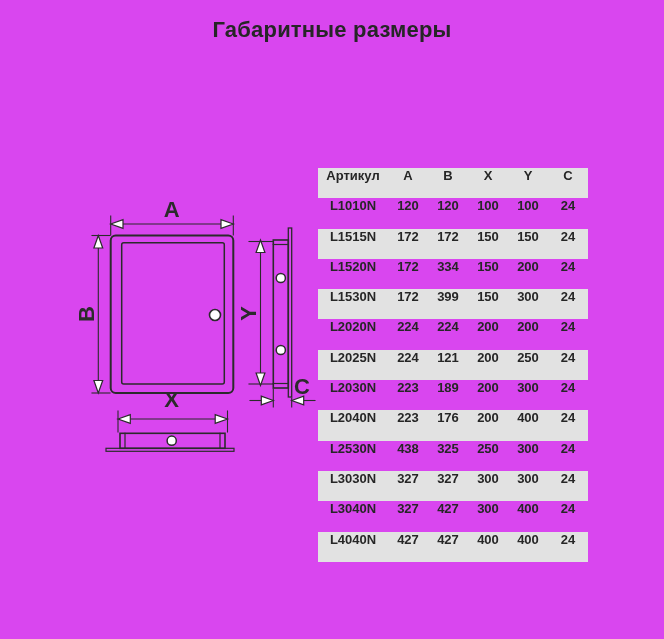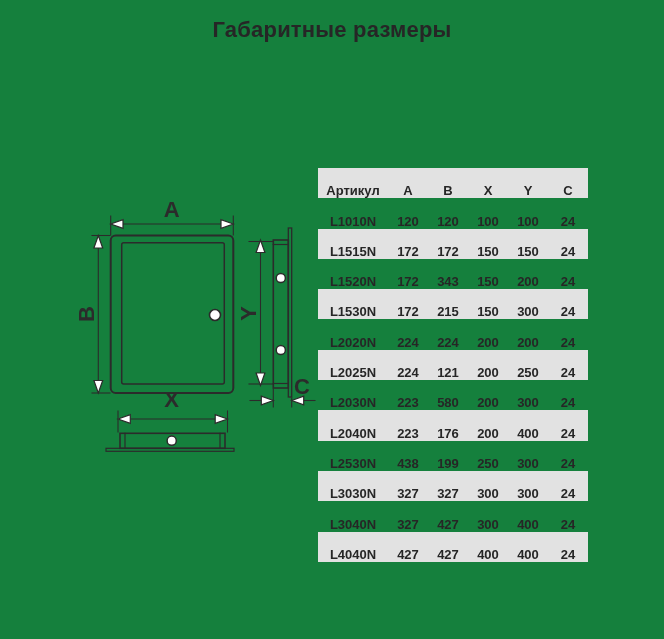--- a/index.html
+++ b/index.html
@@ -1,27 +1,27 @@
 <!DOCTYPE html>
 <html><head>
 <meta charset="utf-8">
 <style>
   html,body{margin:0;padding:0;background:#ffffff;}
   .stage{
-    position:relative;width:664px;height:639px;background:#15803d;overflow:hidden;
+    position:relative;width:664px;height:639px;background:#d946ef;overflow:hidden;
     font-family:"Liberation Sans",sans-serif;
   }
   .title{
     position:absolute;top:17px;left:0;width:100%;text-align:center;
     font-size:22px;font-weight:700;color:#262626;letter-spacing:.2px;
   }
   .diagram{position:absolute;left:60px;top:195px;}
   
   .dim-table{position:absolute;left:318px;top:168px;width:270px;}
-  .tr{display:flex;height:30.3px;align-items:flex-end;}
+  .tr{display:flex;height:30.3px;align-items:flex-start;}
   .tr:nth-child(odd){background:#e2e2e2;}
   .td{
     text-align:center;font-weight:700;font-size:13px;color:#262626;
     white-space:nowrap;overflow:hidden;
   }
   .art{width:70px;}
   .num{width:40px;}
   svg text{font-family:"Liberation Sans",sans-serif;font-weight:700;fill:#2b2b2b;}
 </style>
 </head>
@@ -125,29 +125,29 @@
       <div class="td art">L1515N</div>
       <div class="td num">172</div>
       <div class="td num">172</div>
       <div class="td num">150</div>
       <div class="td num">150</div>
       <div class="td num">24</div>
     </div>
     <div class="tr">
       <div class="td art">L1520N</div>
       <div class="td num">172</div>
-      <div class="td num">343</div>
+      <div class="td num">334</div>
       <div class="td num">150</div>
       <div class="td num">200</div>
       <div class="td num">24</div>
     </div>
     <div class="tr">
       <div class="td art">L1530N</div>
       <div class="td num">172</div>
-      <div class="td num">215</div>
+      <div class="td num">399</div>
       <div class="td num">150</div>
       <div class="td num">300</div>
       <div class="td num">24</div>
     </div>
     <div class="tr">
       <div class="td art">L2020N</div>
       <div class="td num">224</div>
       <div class="td num">224</div>
       <div class="td num">200</div>
       <div class="td num">200</div>
@@ -157,37 +157,37 @@
       <div class="td art">L2025N</div>
       <div class="td num">224</div>
       <div class="td num">121</div>
       <div class="td num">200</div>
       <div class="td num">250</div>
       <div class="td num">24</div>
     </div>
     <div class="tr">
       <div class="td art">L2030N</div>
       <div class="td num">223</div>
-      <div class="td num">580</div>
+      <div class="td num">189</div>
       <div class="td num">200</div>
       <div class="td num">300</div>
       <div class="td num">24</div>
     </div>
     <div class="tr">
       <div class="td art">L2040N</div>
       <div class="td num">223</div>
       <div class="td num">176</div>
       <div class="td num">200</div>
       <div class="td num">400</div>
       <div class="td num">24</div>
     </div>
     <div class="tr">
       <div class="td art">L2530N</div>
       <div class="td num">438</div>
-      <div class="td num">199</div>
+      <div class="td num">325</div>
       <div class="td num">250</div>
       <div class="td num">300</div>
       <div class="td num">24</div>
     </div>
     <div class="tr">
       <div class="td art">L3030N</div>
       <div class="td num">327</div>
       <div class="td num">327</div>
       <div class="td num">300</div>
       <div class="td num">300</div>

